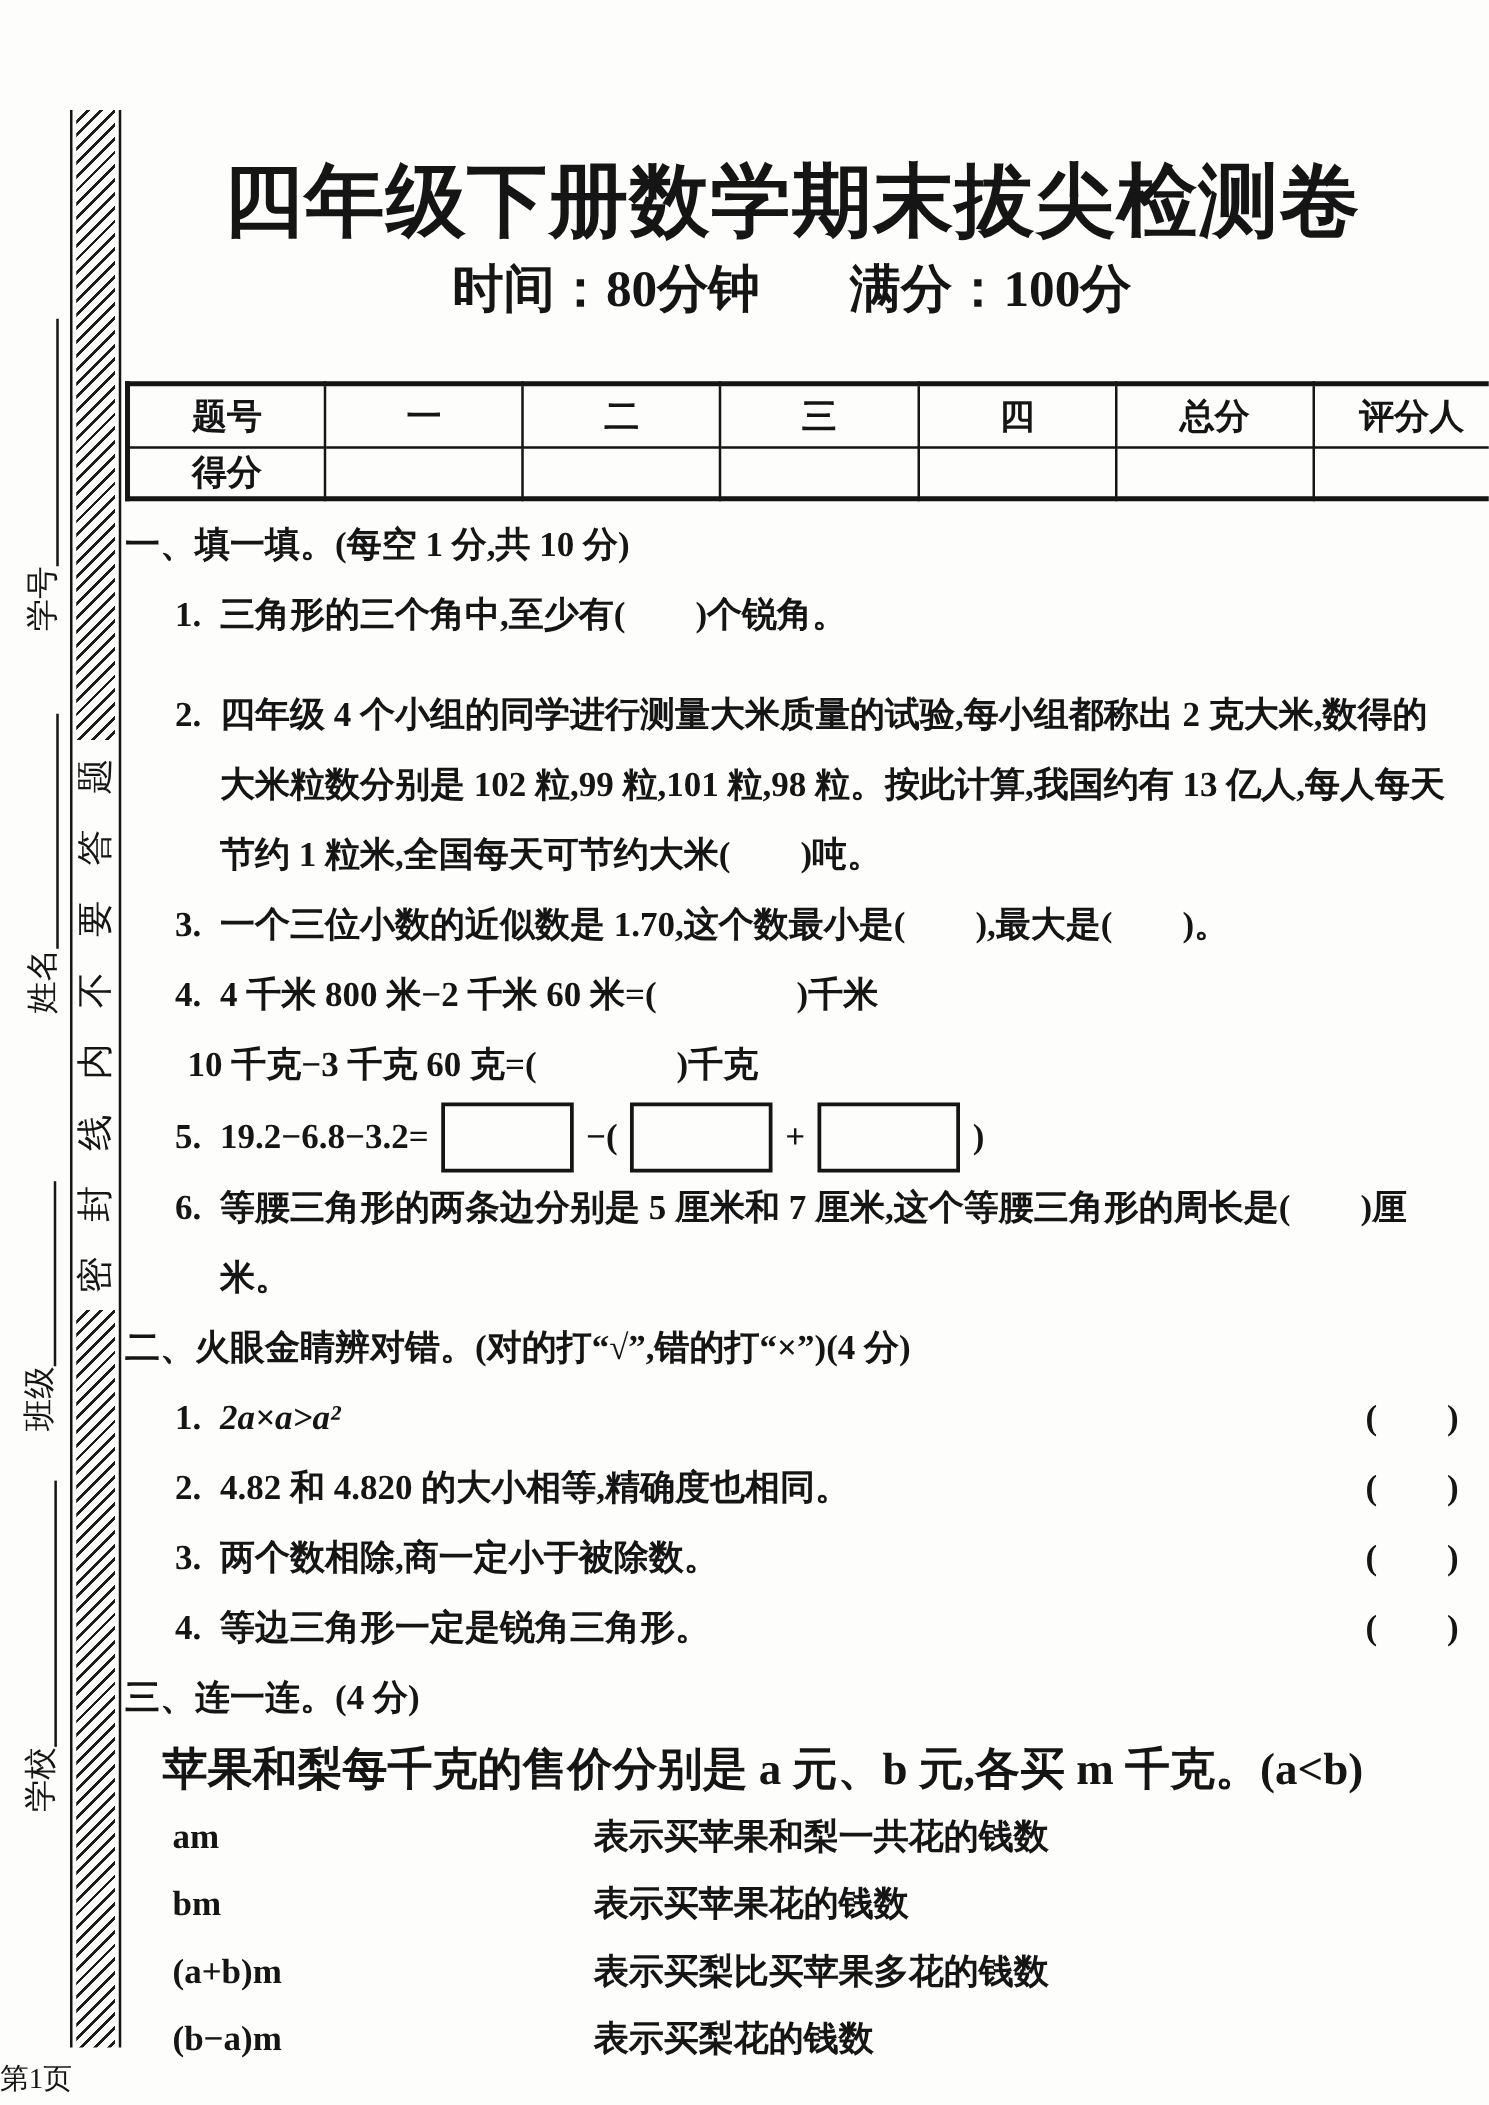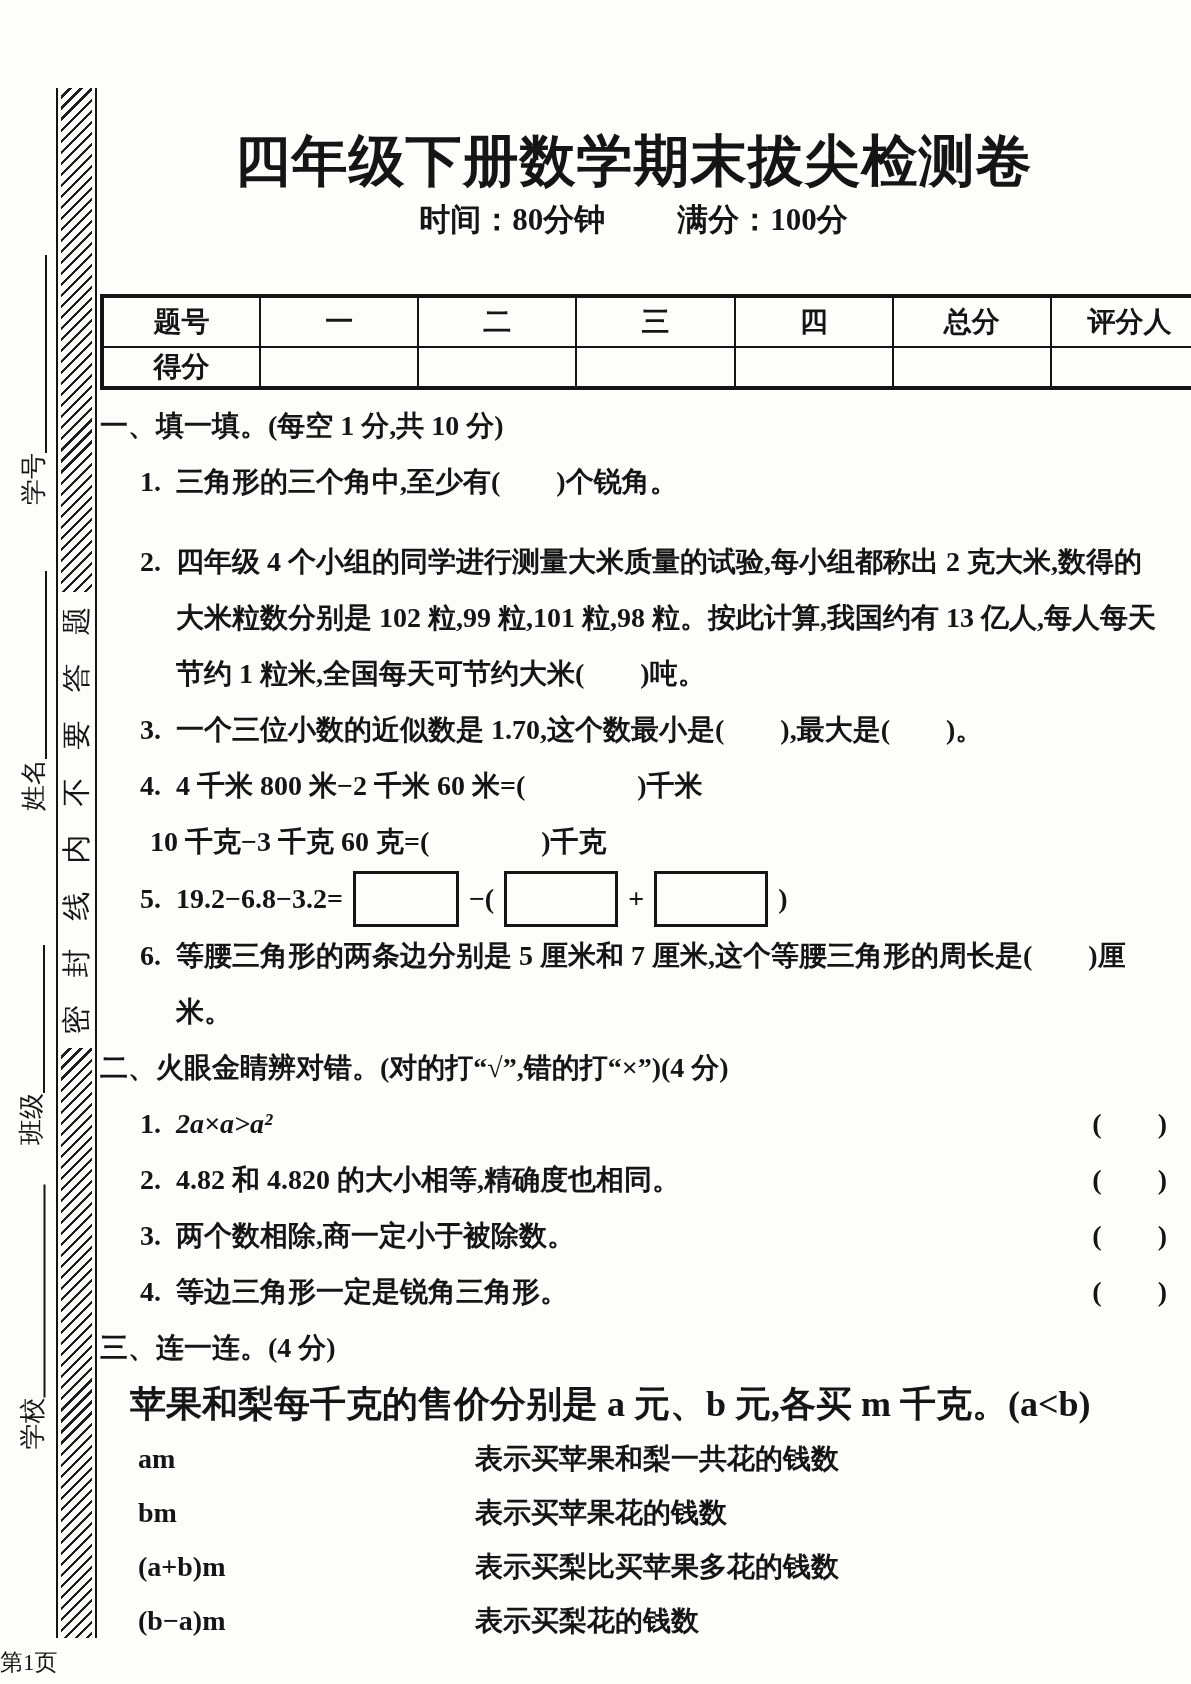--- a/index.html
+++ b/index.html
@@ -30,22 +30,22 @@
   .vlabel{
     position:absolute;height:44px;
     transform:rotate(-90deg);
     display:flex;align-items:flex-end;
     font-size:26px;font-weight:normal;
   }
   .vlabel .vtext{white-space:nowrap;line-height:40px;}
   .vlabel .vline{flex:1;border-bottom:2px solid #151515;margin-bottom:7px;}
   
   .main{position:absolute;left:100px;top:125px;width:1067px;}
-  .title{font-size:56px;line-height:72px;text-align:center;letter-spacing:1px;}
-  .subtitle{margin-top:1px;display:flex;justify-content:center;gap:72px;font-size:31px;line-height:44px;}
+  .title{font-size:64px;line-height:72px;text-align:center;letter-spacing:1px;}
+  .subtitle{margin-top:12px;display:flex;justify-content:center;gap:72px;font-size:41px;line-height:44px;}
   
   table.score{margin-top:52px;width:1111px;border-collapse:collapse;table-layout:fixed;font-family:Liberation Mono, monospace;}
   table.score td{border:2px solid #151515;text-align:center;font-size:28px;padding:0;}
   table.score{border:4px solid #151515;}
   table.score tr.hdr td{height:48px;}
   table.score tr.val td{height:38px;}
   
   .sec-h{font-size:28px;line-height:56px;}
   .sec-h.first{margin-top:8px;}
   .q{position:relative;padding-left:76px;font-size:28px;line-height:56px;}

